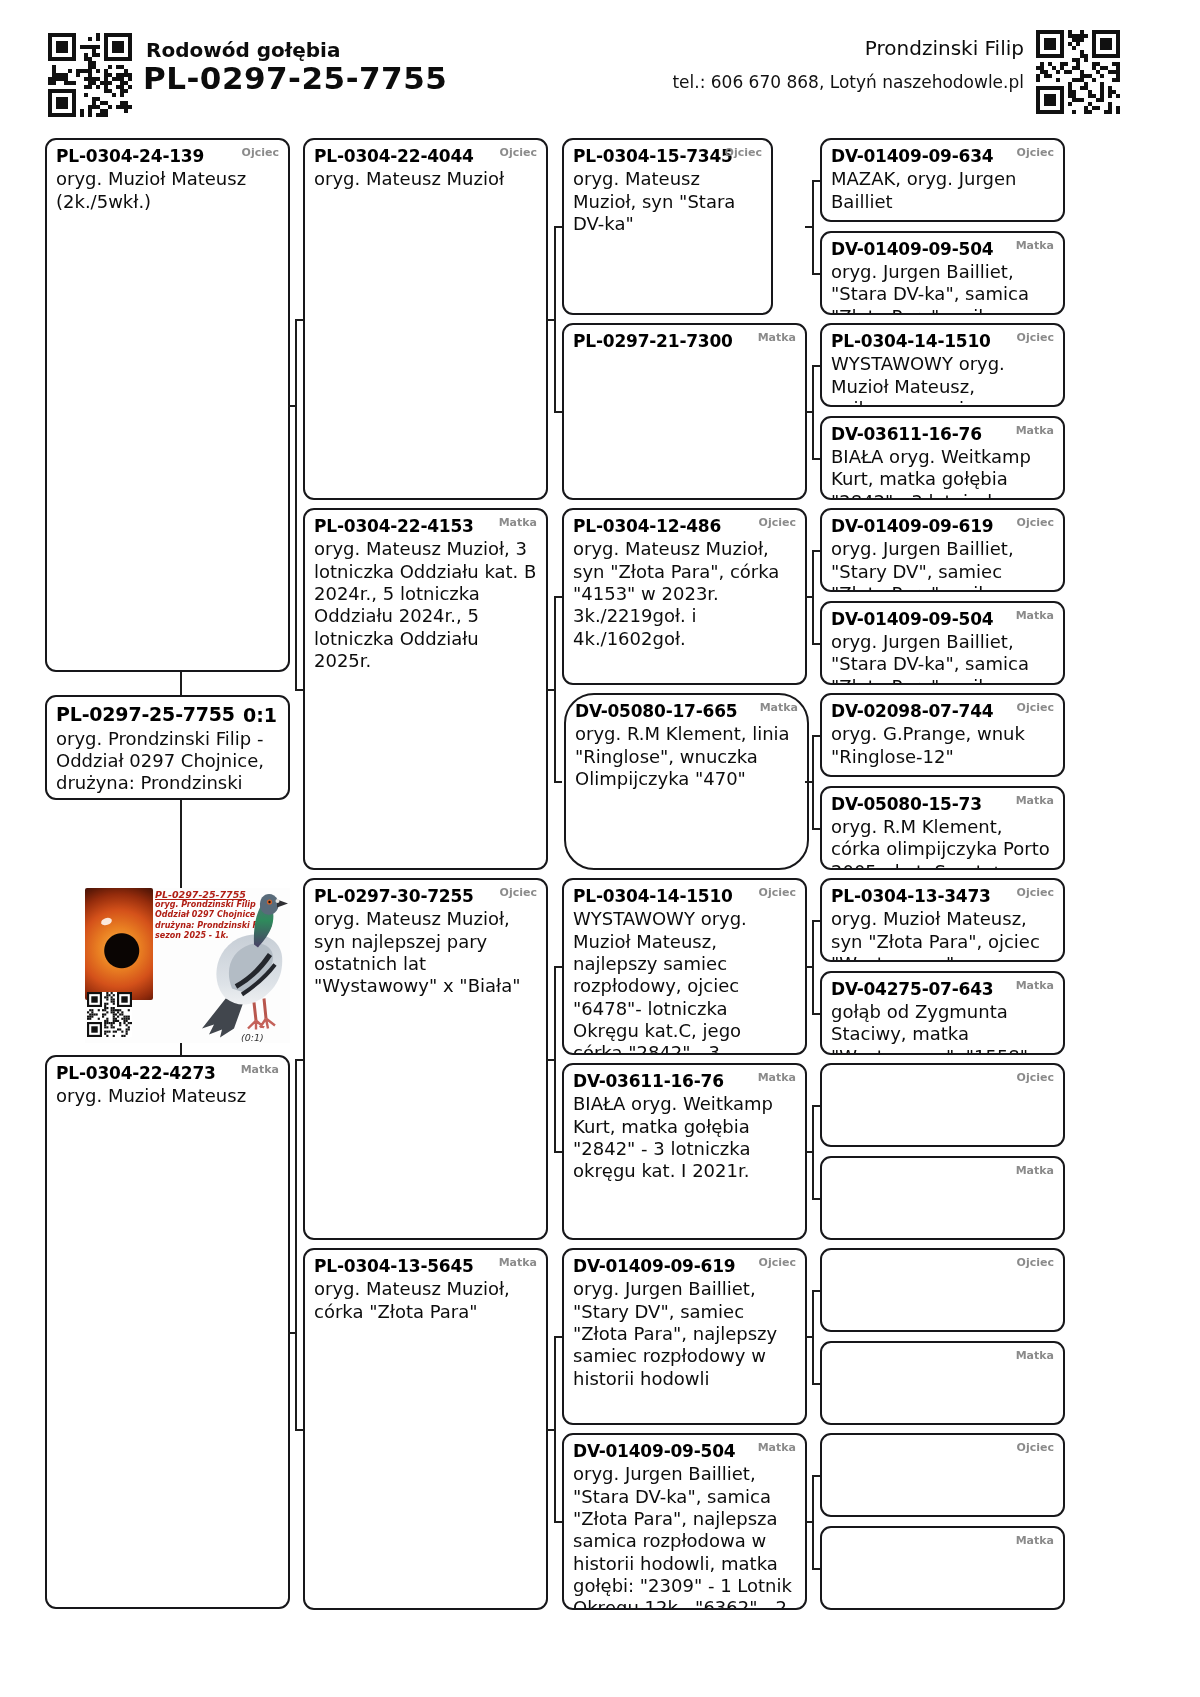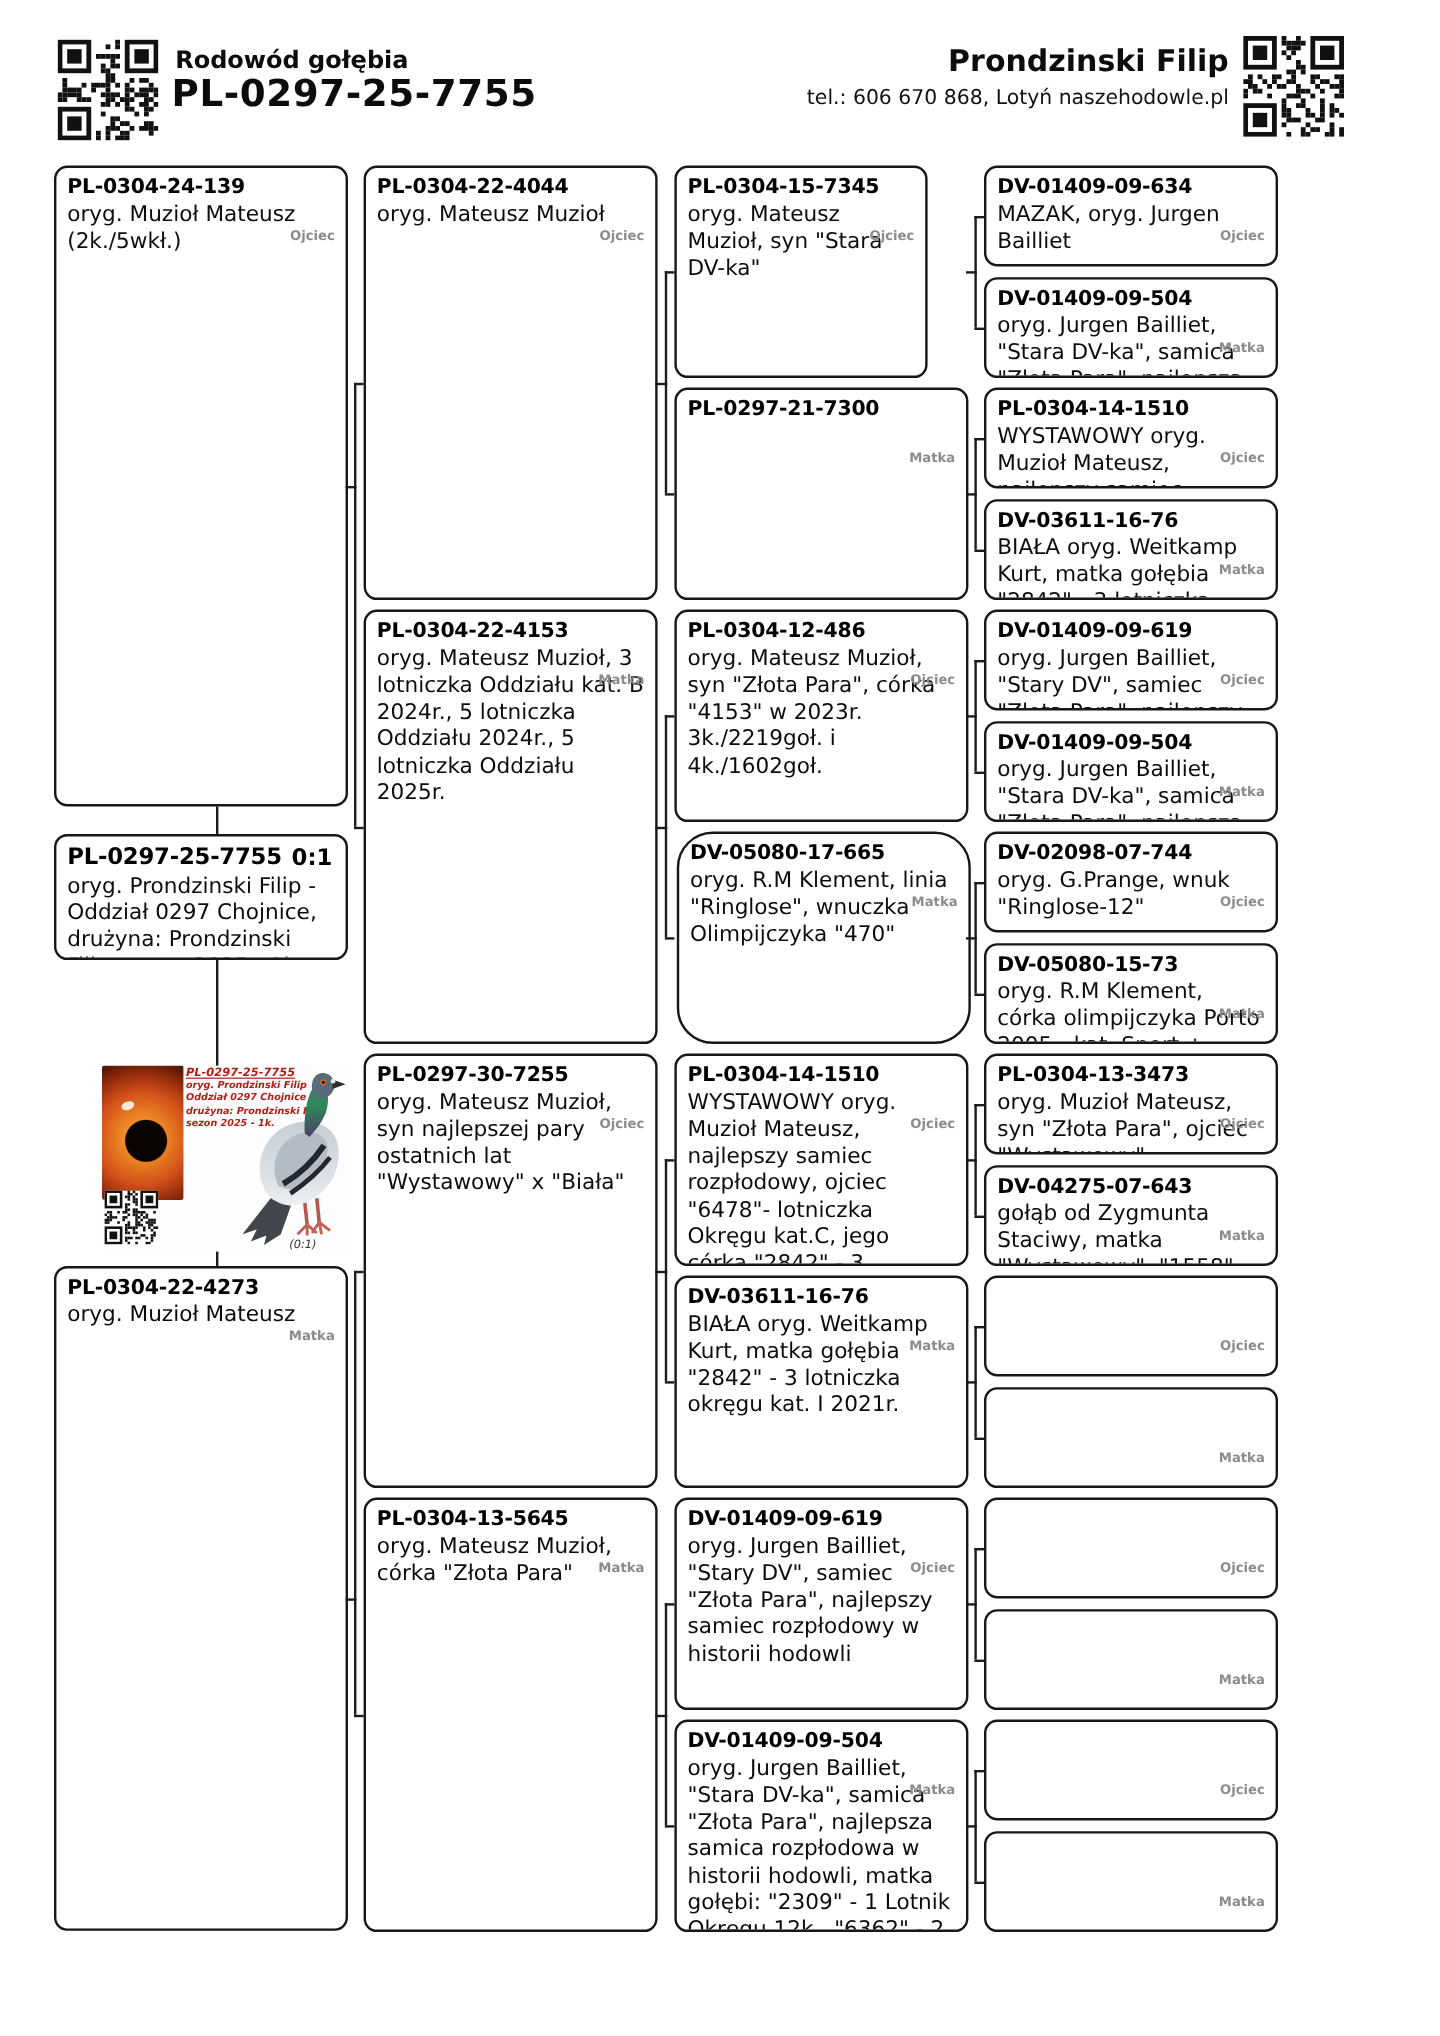--- a/index.html
+++ b/index.html
@@ -4,29 +4,29 @@
 <style>
   html,body{margin:0;padding:0;background:#e8e8e8;}
   #page{position:relative;width:1200px;height:1697px;background:#ffffff;margin:0 auto;
         font-family:"DejaVu Sans","Liberation Sans",sans-serif;color:#0c0c0c;overflow:hidden;}
 
   
   #hdr-qr-left{position:absolute;left:48px;top:33px;width:84px;height:84px;}
   #hdr-qr-right{position:absolute;left:1036px;top:30px;width:84px;height:84px;}
   .doc-title{position:absolute;left:146px;top:38px;font-size:20px;font-weight:bold;}
   .doc-ring{position:absolute;left:143px;top:60px;font-size:31px;font-weight:bold;letter-spacing:.5px;}
-  .owner{position:absolute;right:176px;top:36px;font-size:25px;font-weight:bold;text-align:right;}
+  .owner{position:absolute;right:176px;top:36px;font-size:20px;font-weight:normal;text-align:right;}
   .contact{position:absolute;right:176px;top:72px;font-size:17px;text-align:right;color:#111;}
 
   
   .pbox{position:absolute;background:#fff;border:2px solid #17171a;border-radius:11px;
         padding:6px 9px;box-sizing:border-box;overflow:hidden;}
   .pbox .ring{font-weight:bold;font-size:17px;line-height:1.2;white-space:nowrap;
               letter-spacing:-.2px;padding-right:46px;color:#000;}
-  .pbox .tag{position:absolute;top:6px;right:9px;font-size:11px;font-weight:bold;color:#8b8b8b;margin-top:44px;}
+  .pbox .tag{position:absolute;top:6px;right:9px;font-size:11px;font-weight:bold;color:#8b8b8b;}
   .pbox .body{font-size:18px;line-height:1.24;margin-top:2px;color:#0c0c0c;}
   .pbox.subject .ring{font-size:19px;}
   .pbox.subject .score{position:absolute;top:7px;right:11px;font-size:19px;font-weight:bold;color:#000;}
 
   .line{position:absolute;background:#1c1c1c;}
 
   
   #photo-card{position:absolute;left:85px;top:888px;width:205px;height:155px;background:#fdfdfd;}
   .eye{position:absolute;left:0;top:0;width:68px;height:112px;background-color:#d9cdb2;
        background-image:

